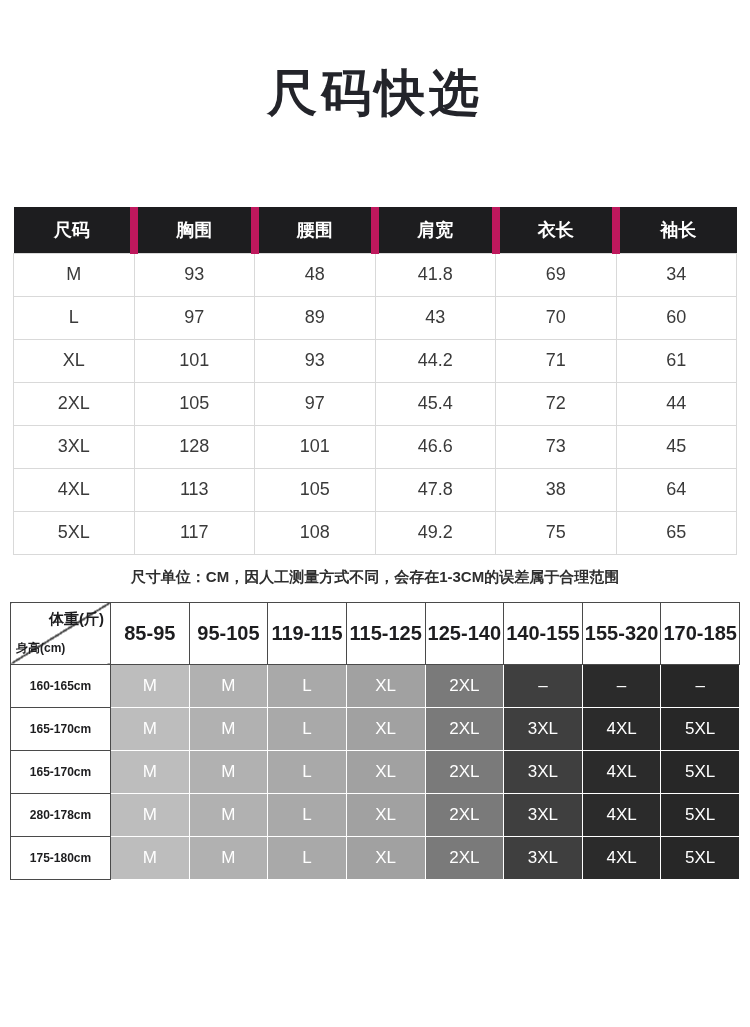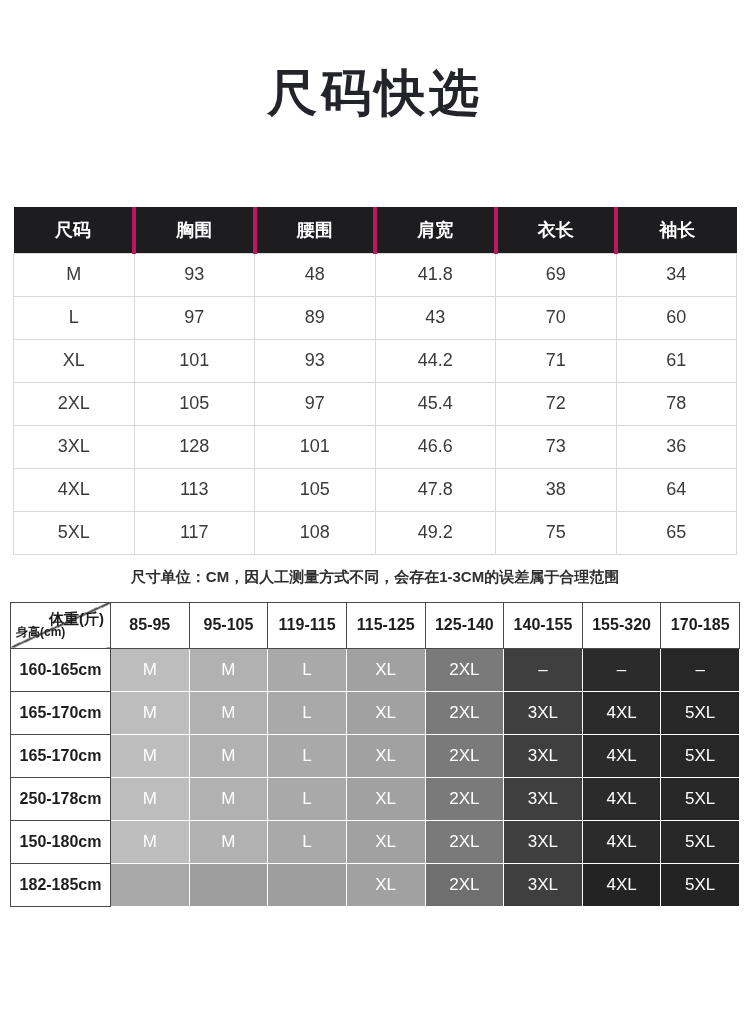--- a/index.html
+++ b/index.html
@@ -25,21 +25,21 @@
     margin: 80px auto 0;
     border-collapse: collapse;
     table-layout: fixed;
   }
   table.size-table th {
     background: #1d1d1f;
     color: #ffffff;
     font-size: 18px;
     font-weight: 700;
     height: 46px;
-    border-right: 4px solid #be185d;
+    border-right: 8px solid #be185d;
   }
   table.size-table th:last-child { border-right: none; }
   table.size-table td {
     height: 43px;
     text-align: center;
     vertical-align: middle;
     font-size: 18px;
     color: #3a3a3a;
     background: #ffffff;
     border: 1px solid #d9d9d9;
@@ -58,27 +58,27 @@
     margin: 15px auto 0;
     border-collapse: collapse;
     table-layout: fixed;
   }
   table.matrix th {
     background: #ffffff;
     color: #1d1d1f;
     border: 1px solid #4a4a4a;
   }
   table.matrix th.weight-header {
-    font-size: 16px;
-    font-weight: 700;
-    height: 46px;
+    font-size: 20px;
+    font-weight: 700;
+    height: 62px;
     text-align: center;
   }
   table.matrix th.height-header {
-    font-size: 16px;
+    font-size: 12px;
     font-weight: 700;
     height: 43px;
     text-align: center;
   }
   table.matrix th.corner {
     position: relative;
     padding: 0;
     background:
       linear-gradient(to bottom right,
         #ffffff calc(50% - 1px),
@@ -150,29 +150,29 @@
         <td>44.2</td>
         <td>71</td>
         <td>61</td>
       </tr>
       <tr>
         <td>2XL</td>
         <td>105</td>
         <td>97</td>
         <td>45.4</td>
         <td>72</td>
-        <td>78</td>
+        <td>44</td>
       </tr>
       <tr>
         <td>3XL</td>
         <td>128</td>
         <td>101</td>
         <td>46.6</td>
         <td>73</td>
-        <td>36</td>
+        <td>45</td>
       </tr>
       <tr>
         <td>4XL</td>
         <td>113</td>
         <td>105</td>
         <td>47.8</td>
         <td>38</td>
         <td>64</td>
       </tr>
       <tr>
@@ -244,46 +244,35 @@
         <td style="background: rgb(189, 189, 189);">M</td>
         <td style="background: rgb(177, 177, 177);">M</td>
         <td style="background: rgb(169, 169, 169);">L</td>
         <td style="background: rgb(161, 161, 161);">XL</td>
         <td style="background: rgb(122, 122, 122);">2XL</td>
         <td style="background: rgb(63, 63, 63);">3XL</td>
         <td style="background: rgb(43, 43, 43);">4XL</td>
         <td style="background: rgb(39, 39, 39);">5XL</td>
       </tr>
       <tr>
-        <th class="height-header">250-178cm</th>
-        <td style="background: rgb(189, 189, 189);">M</td>
-        <td style="background: rgb(177, 177, 177);">M</td>
-        <td style="background: rgb(169, 169, 169);">L</td>
-        <td style="background: rgb(161, 161, 161);">XL</td>
-        <td style="background: rgb(122, 122, 122);">2XL</td>
-        <td style="background: rgb(63, 63, 63);">3XL</td>
-        <td style="background: rgb(43, 43, 43);">4XL</td>
-        <td style="background: rgb(39, 39, 39);">5XL</td>
-      </tr>
-      <tr>
-        <th class="height-header">150-180cm</th>
-        <td style="background: rgb(189, 189, 189);">M</td>
-        <td style="background: rgb(177, 177, 177);">M</td>
-        <td style="background: rgb(169, 169, 169);">L</td>
-        <td style="background: rgb(161, 161, 161);">XL</td>
-        <td style="background: rgb(122, 122, 122);">2XL</td>
-        <td style="background: rgb(63, 63, 63);">3XL</td>
-        <td style="background: rgb(43, 43, 43);">4XL</td>
-        <td style="background: rgb(39, 39, 39);">5XL</td>
-      </tr>
-      <tr>
-        <th class="height-header">182-185cm</th>
-        <td style="background: rgb(168, 168, 168);"></td>
-        <td style="background: rgb(158, 158, 158);"></td>
-        <td style="background: rgb(158, 158, 158);"></td>
-        <td style="background: rgb(161, 161, 161);">XL</td>
-        <td style="background: rgb(111, 111, 111);">2XL</td>
-        <td style="background: rgb(63, 63, 63);">3XL</td>
-        <td style="background: rgb(35, 35, 35);">4XL</td>
-        <td style="background: rgb(35, 35, 35);">5XL</td>
+        <th class="height-header">280-178cm</th>
+        <td style="background: rgb(189, 189, 189);">M</td>
+        <td style="background: rgb(177, 177, 177);">M</td>
+        <td style="background: rgb(169, 169, 169);">L</td>
+        <td style="background: rgb(161, 161, 161);">XL</td>
+        <td style="background: rgb(122, 122, 122);">2XL</td>
+        <td style="background: rgb(63, 63, 63);">3XL</td>
+        <td style="background: rgb(43, 43, 43);">4XL</td>
+        <td style="background: rgb(39, 39, 39);">5XL</td>
+      </tr>
+      <tr>
+        <th class="height-header">175-180cm</th>
+        <td style="background: rgb(189, 189, 189);">M</td>
+        <td style="background: rgb(177, 177, 177);">M</td>
+        <td style="background: rgb(169, 169, 169);">L</td>
+        <td style="background: rgb(161, 161, 161);">XL</td>
+        <td style="background: rgb(122, 122, 122);">2XL</td>
+        <td style="background: rgb(63, 63, 63);">3XL</td>
+        <td style="background: rgb(43, 43, 43);">4XL</td>
+        <td style="background: rgb(39, 39, 39);">5XL</td>
       </tr>
     </tbody>
 </table>
 
 </body></html>

